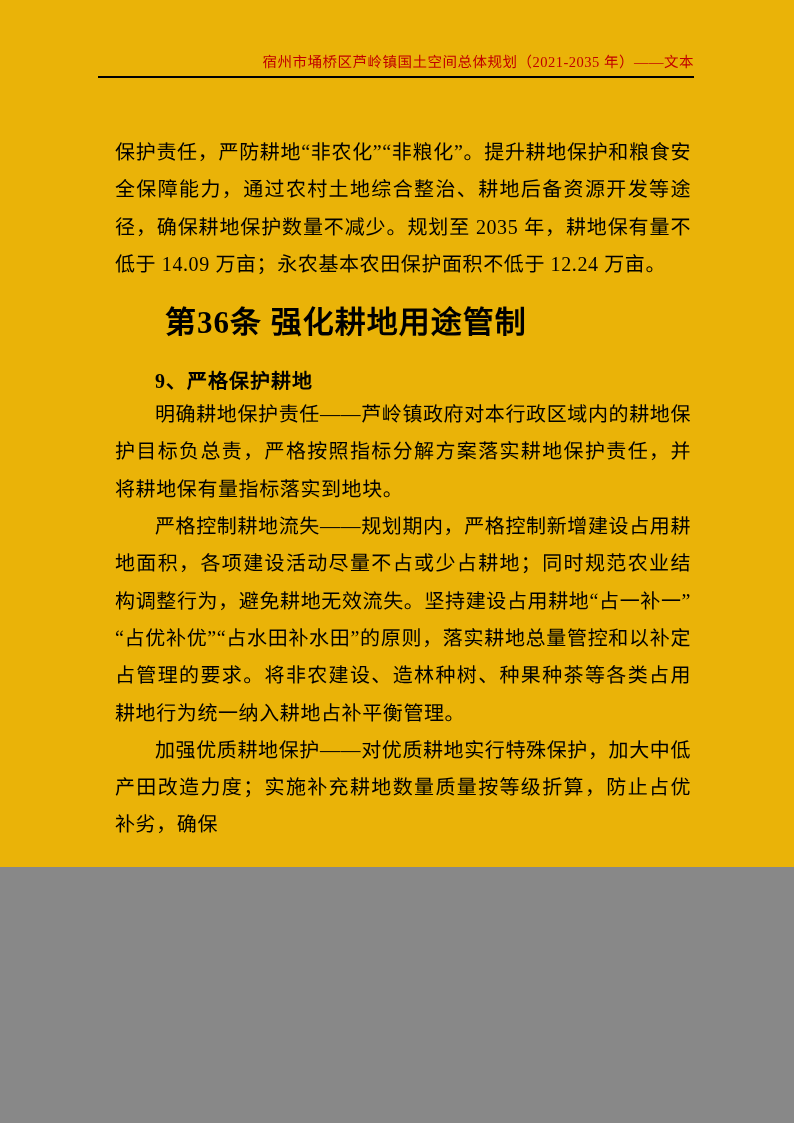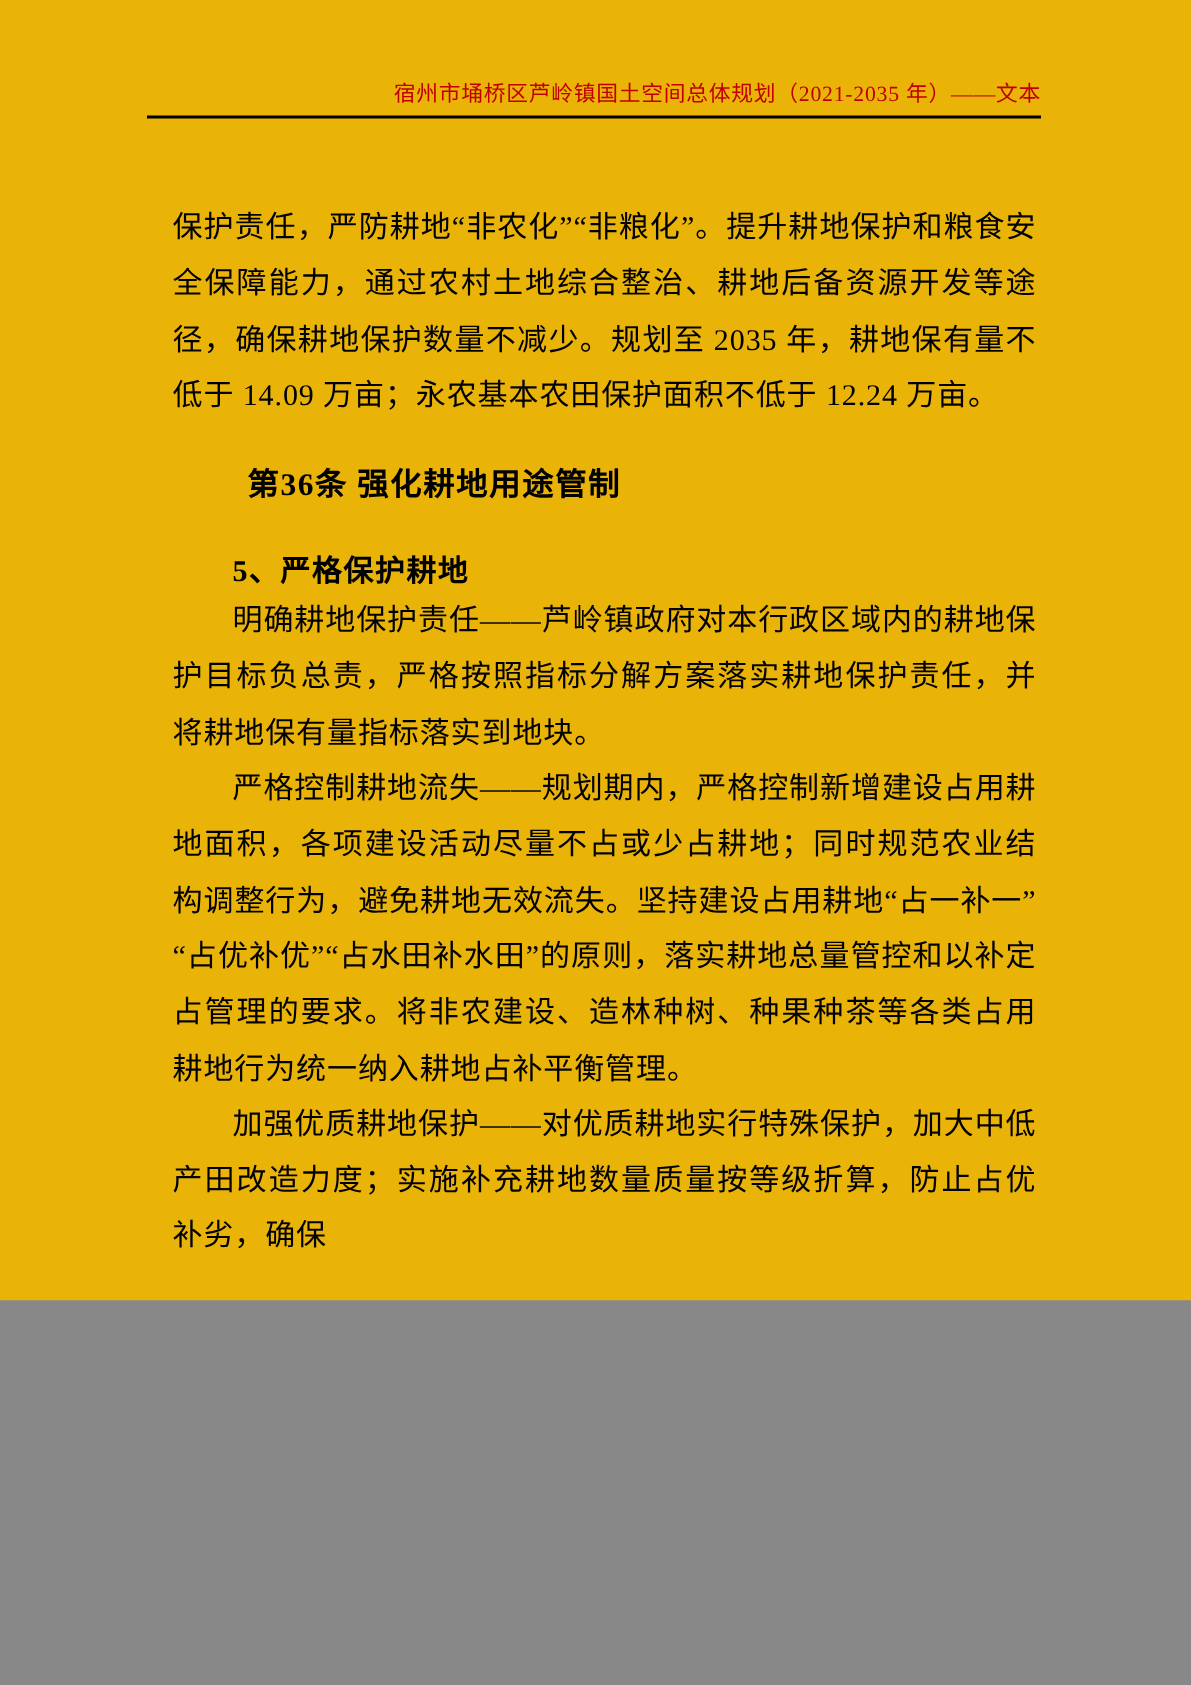--- a/index.html
+++ b/index.html
@@ -39,21 +39,21 @@
   .para {
     font-size: 20px;
     line-height: 37.3px;
     letter-spacing: 0.6px;
     text-align: justify;
     text-justify: inter-ideograph;
     text-indent: 2em;
   }
   .para.no-indent { text-indent: 0; }
   .article-heading {
-    font-size: 21px;
+    font-size: 31px;
     font-weight: bold;
     line-height: 32px;
     margin-top: 24px;
     padding-left: 50px;
     letter-spacing: 1px;
   }
   .sub-heading {
     font-size: 20px;
     font-weight: bold;
     line-height: 30px;
@@ -82,21 +82,21 @@
     <div class="header-title">宿州市埇桥区芦岭镇国土空间总体规划（2021-2035 年）——文本</div>
   </div>
 
   <div class="body-area">
 
     <p class="para no-indent">保护责任，严防耕地“非农化”“非粮化”。提升耕地保护和粮食安全保障能力，通过农村土地综合整治、耕地后备资源开发等途径，确保耕地保护数量不减少。规划至 2035 年，耕地保有量不低于 14.09 万亩；永农基本农田保护面积不低于 12.24 万亩。</p>
 
 
     <h2 class="article-heading">第36条 强化耕地用途管制</h2>
 
-    <h3 class="sub-heading">5、严格保护耕地</h3>
+    <h3 class="sub-heading">9、严格保护耕地</h3>
 
     <p class="para">明确耕地保护责任——芦岭镇政府对本行政区域内的耕地保护目标负总责，严格按照指标分解方案落实耕地保护责任，并将耕地保有量指标落实到地块。</p>
 
     <p class="para">严格控制耕地流失——规划期内，严格控制新增建设占用耕地面积，各项建设活动尽量不占或少占耕地；同时规范农业结构调整行为，避免耕地无效流失。坚持建设占用耕地“占一补一”“占优补优”“占水田补水田”的原则，落实耕地总量管控和以补定占管理的要求。将非农建设、造林种树、种果种茶等各类占用耕地行为统一纳入耕地占补平衡管理。</p>
 
 
     <p class="para">加强优质耕地保护——对优质耕地实行特殊保护，加大中低产田改造力度；实施补充耕地数量质量按等级折算，防止占优补劣，确保</p>
 
   </div>
 

